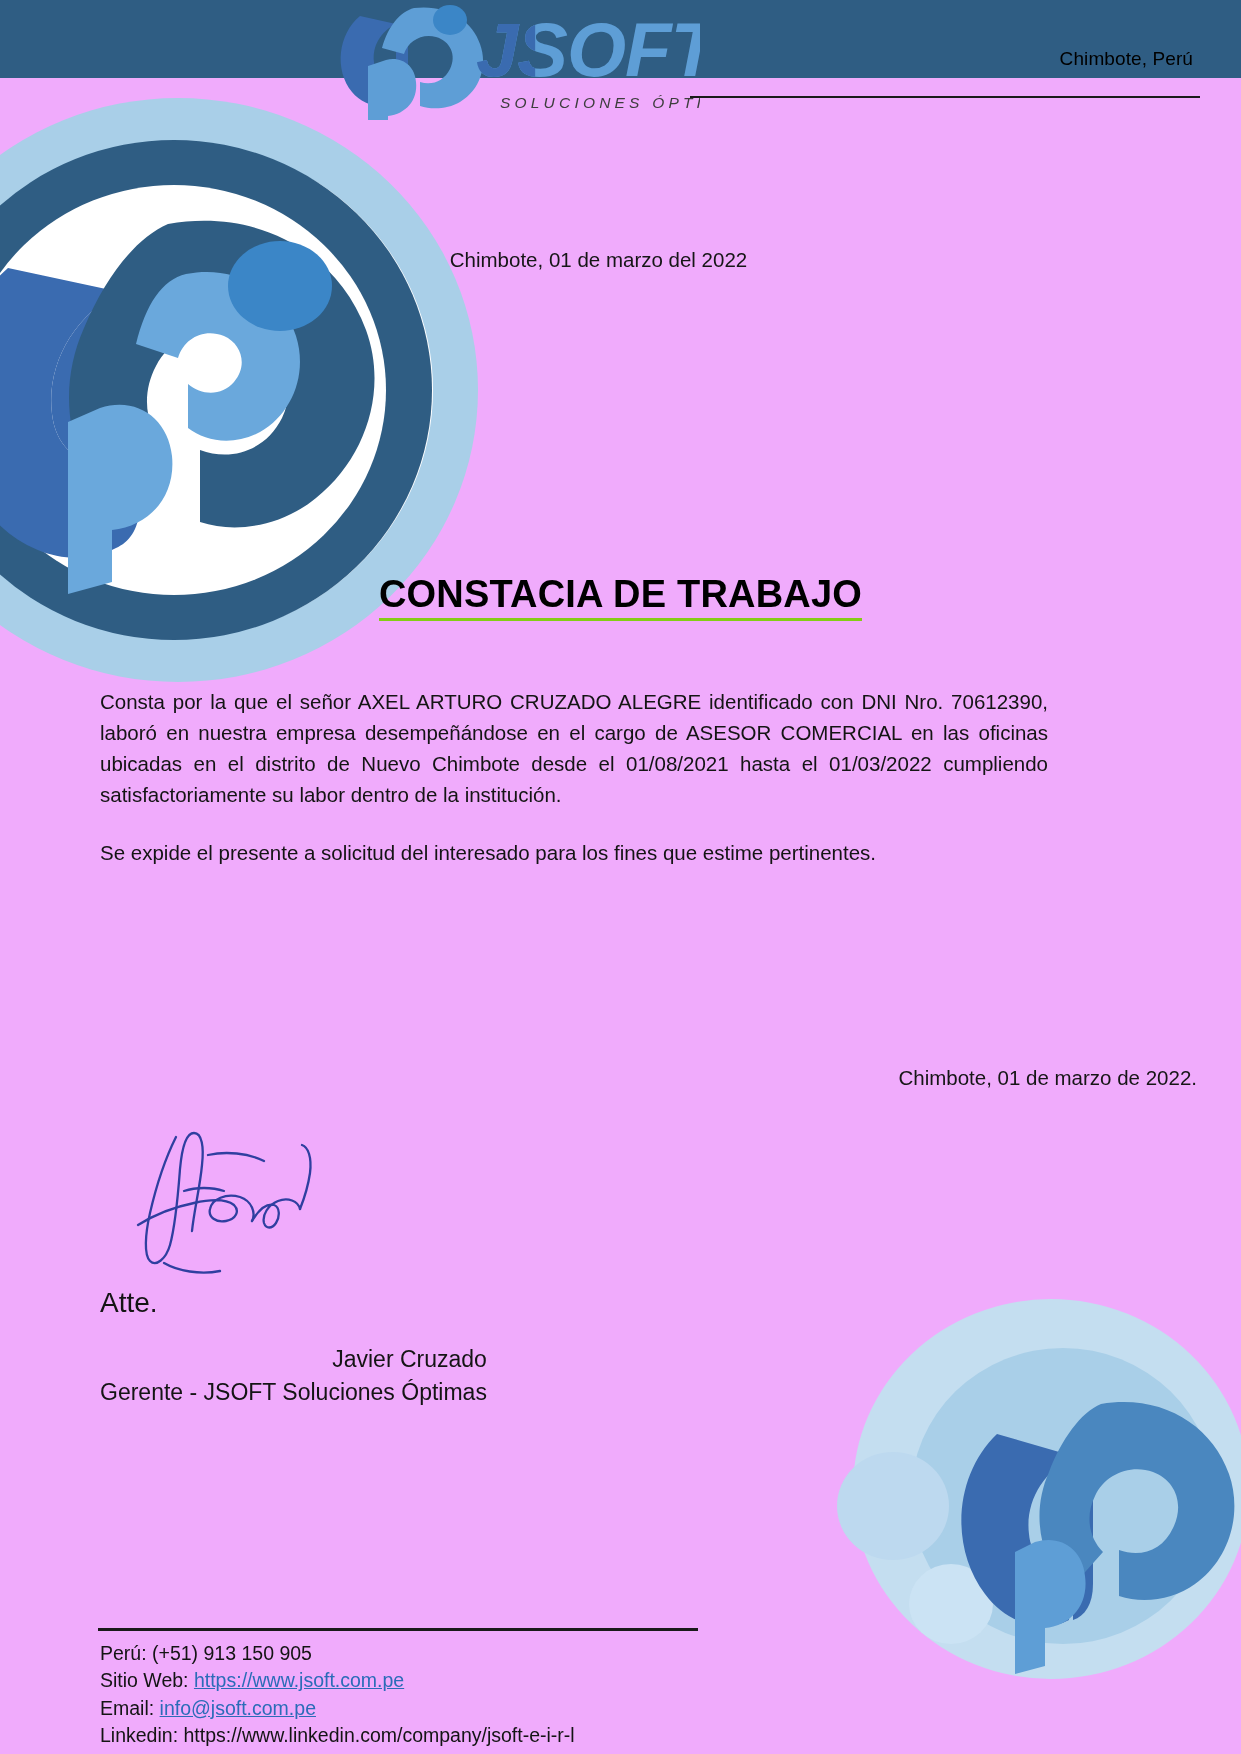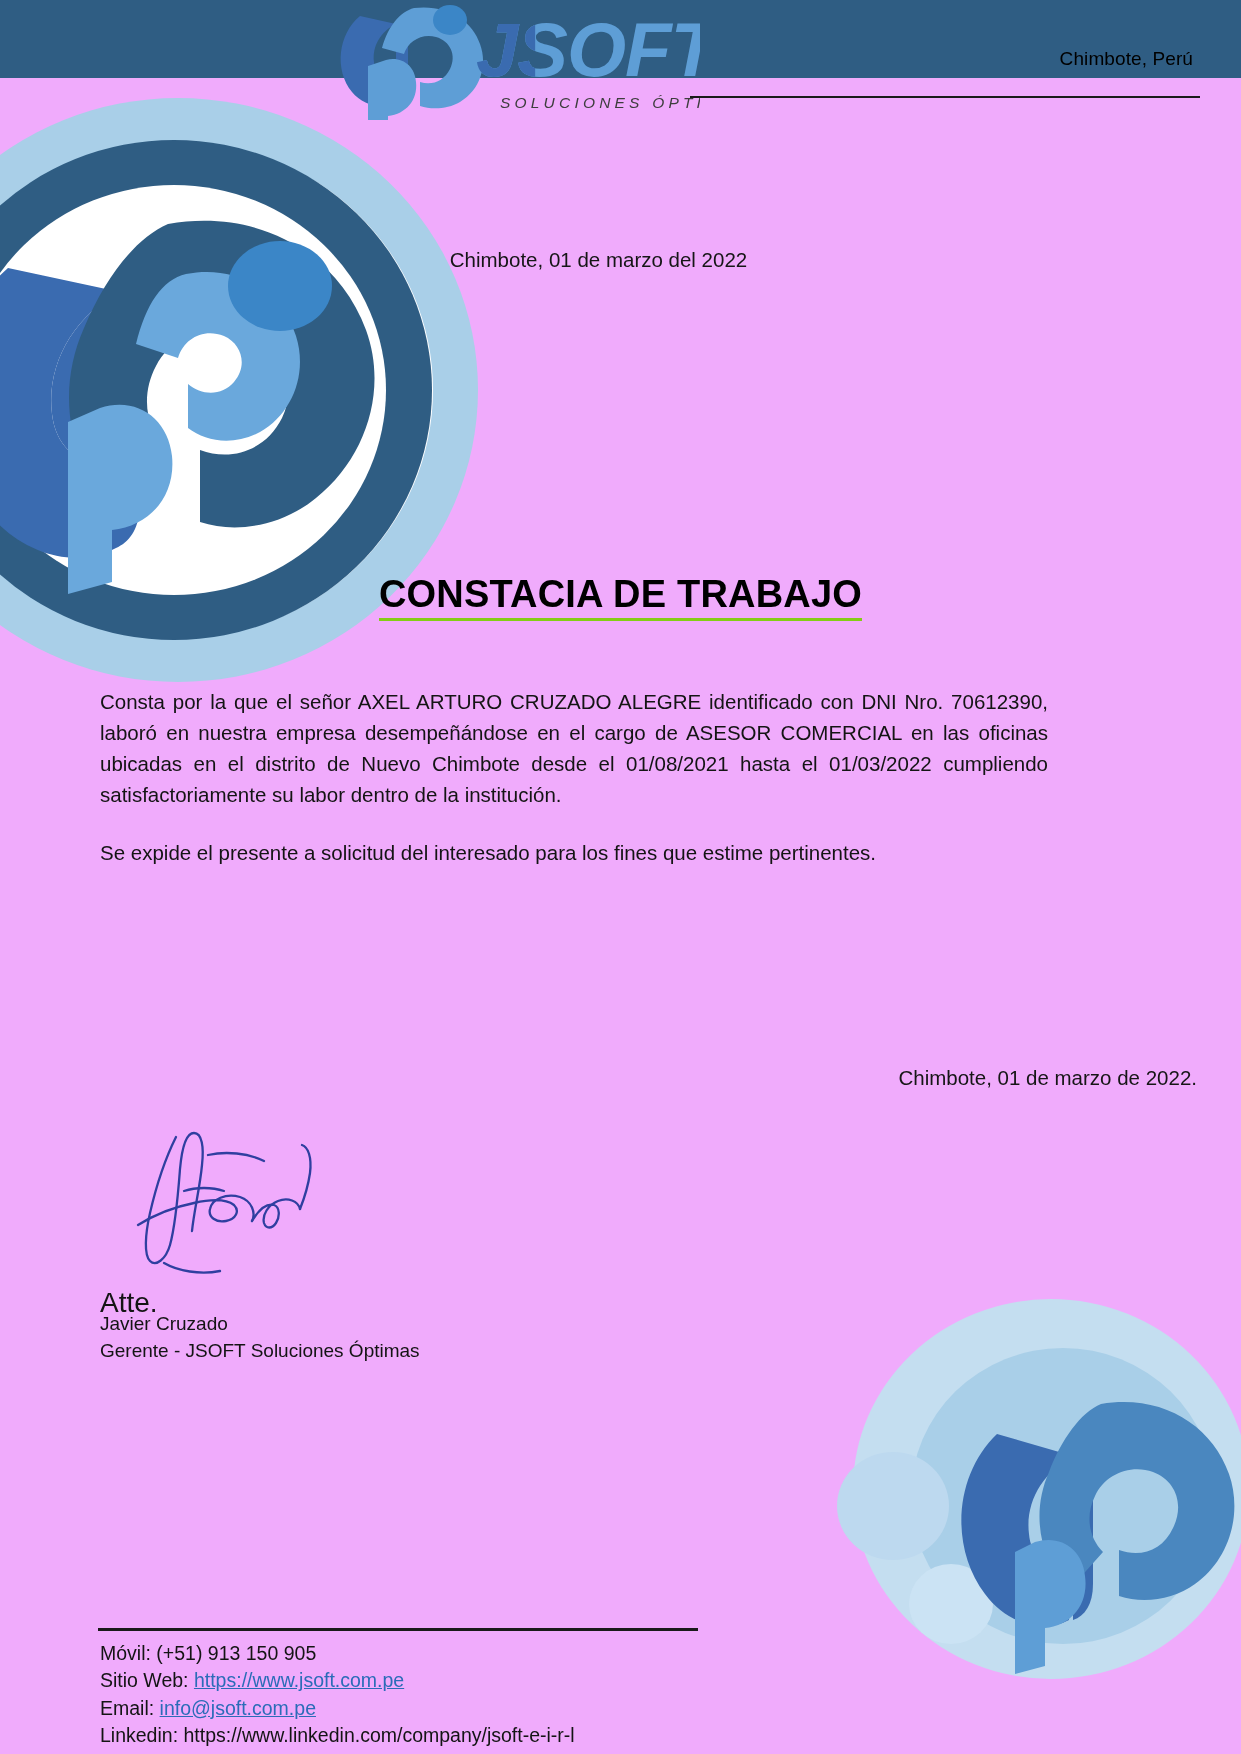--- a/index.html
+++ b/index.html
@@ -155,24 +155,25 @@
     position: absolute;
     left: 100px;
     top: 1287px;
     font-size: 28px;
     color: #141414;
   }
 
   .signer {
     position: absolute;
     left: 100px;
-    top: 1311px;
-    font-size: 19px;
+    top: 1343px;
+    font-size: 23px;
     line-height: 1.42;
     color: #141414;
+    text-align: right;
   }
   .signer div { white-space: nowrap; }
 
   
   .footer-rule {
     position: absolute;
     left: 98px;
     top: 1628px;
     width: 600px;
     height: 0;
@@ -338,21 +339,21 @@
       <div>Javier Cruzado</div>
       <div>Gerente - JSOFT Soluciones Óptimas</div>
     </div>
 
   </div>
 
   <div class="footer-rule"></div>
 
   <div class="footer">
     <div>
-      <span>Móvil:</span>
+      <span>Perú:</span>
       <span>(+51) 913 150 905</span>
     </div>
     <div>
       <span>Sitio Web:</span>
       <a href="#">https://www.jsoft.com.pe</a>
     </div>
     <div>
       <span>Email:</span>
       <a href="#">info@jsoft.com.pe</a>
     </div>

